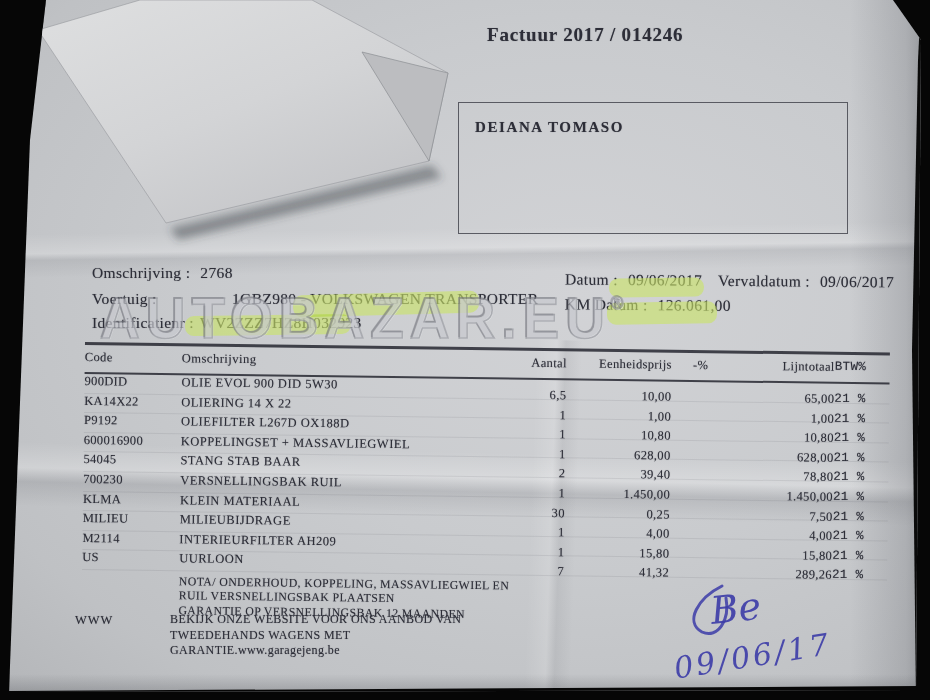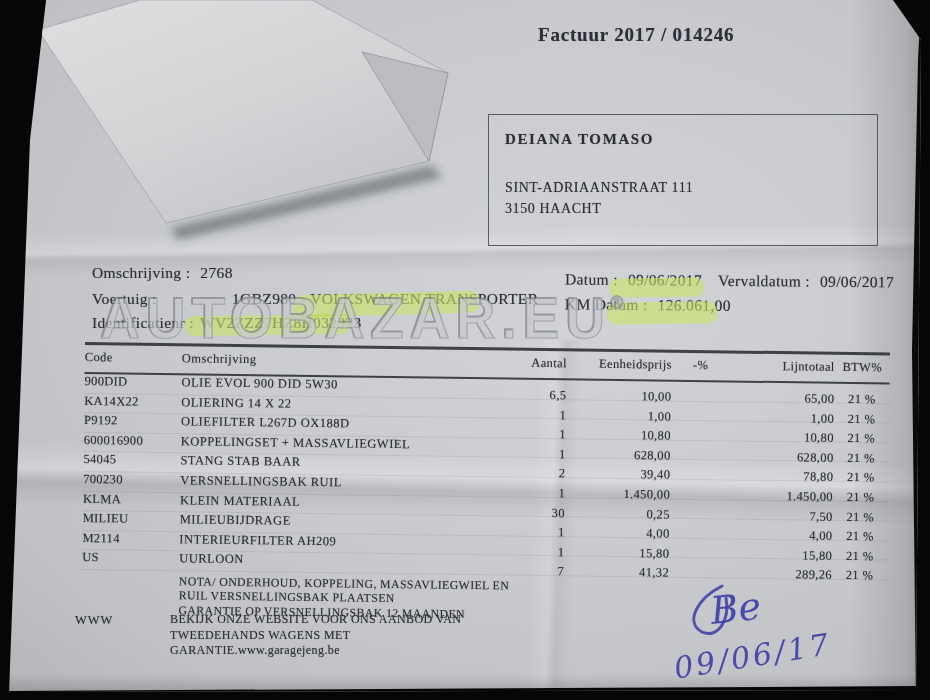--- a/index.html
+++ b/index.html
@@ -18,23 +18,23 @@
   #crease2{left:0;top:452px;width:930px;height:64px;transform:rotate(1.3deg);
     background:linear-gradient(180deg,transparent,rgba(255,255,255,.25) 40%,rgba(90,92,99,.16) 62%,transparent);}
   #crease3{left:530px;top:340px;width:46px;height:360px;transform:rotate(2deg);
     background:linear-gradient(90deg,transparent,rgba(255,255,255,.14) 45%,rgba(100,102,108,.10) 65%,transparent);}
   #right-shade{position:absolute;top:0;right:0;width:80px;height:700px;
     background:linear-gradient(90deg,transparent,rgba(110,112,118,.28) 70%,rgba(80,82,88,.45));}
   #bottom-shade{position:absolute;left:0;bottom:0;width:930px;height:26px;
     background:linear-gradient(180deg,transparent,rgba(60,62,68,.35));}
   
   .ink{color:#2d2e38;text-shadow:0 0 1px rgba(45,46,56,.45);letter-spacing:.35px;}
-  #title{position:absolute;left:538px;top:24px;font-size:19px;font-weight:bold;letter-spacing:.8px;}
-  #addr-box{position:absolute;left:458px;top:114px;width:388px;height:130px;
-    border:1.5px solid rgba(60,61,70,.8);margin-left:30px;}
+  #title{position:absolute;left:487px;top:24px;font-size:19px;font-weight:bold;letter-spacing:.8px;}
+  #addr-box{position:absolute;left:458px;top:102px;width:388px;height:130px;
+    border:1.5px solid rgba(60,61,70,.8);}
   #addr-name{position:absolute;left:16px;top:16px;font-size:15px;font-weight:bold;letter-spacing:1.6px;}
   #addr-lines{position:absolute;left:16px;top:62px;font-size:14px;line-height:21px;letter-spacing:.6px;}
   .meta{font-size:15.5px;}
   #meta-klant{position:absolute;left:92px;top:264px;}
   #meta-voertuig{position:absolute;left:92px;top:290px;font-family:Liberation Serif, serif;}
   #meta-voertuig .val{position:absolute;left:140px;top:0;white-space:nowrap;}
   #meta-ident{position:absolute;left:92px;top:314px;white-space:nowrap;}
   #meta-right{position:absolute;left:565px;top:272px;width:350px;transform:rotate(.5deg);}
   #meta-right .row{white-space:nowrap;}
   #meta-right .row2{margin-top:7px;}
@@ -60,21 +60,21 @@
   .t-row{display:flex;}
   .t-head{border-top:3px solid rgba(38,39,48,.85);border-bottom:2.5px solid rgba(38,39,48,.85);
           padding:5px 0 7px 0;font-size:12.5px;}
   .c{flex:none;}
   .c-code{width:97px;}
   .c-oms{width:325px;letter-spacing:.5px;}
   .c-aantal{width:60px;text-align:right;}
   .c-eenh{width:105px;text-align:right;}
   .c-pct{width:58px;text-align:center;}
   .c-lijn{width:105px;text-align:right;}
-  .c-btw{width:55px;text-align:center;}
+  .c-btw{width:55px;text-align:left;font-family:Liberation Mono, monospace;}
   .t-body .t-row{height:18.6px;border-bottom:1px solid rgba(70,72,82,.10);}
   .t-body .num{transform:translateY(8px);}
   #note{margin:3px 0 0 97px;font-size:11.8px;line-height:14.5px;letter-spacing:.4px;}
   
   #www-label{position:absolute;left:75px;top:613px;font-size:12.5px;letter-spacing:1px;}
   #footer-lines{position:absolute;left:170px;top:612px;font-size:12px;line-height:15.5px;letter-spacing:.4px;}
   
   #handwriting{position:absolute;left:650px;top:572px;z-index:7;}
   
   #flap-svg,#edge-svg{position:absolute;inset:0;pointer-events:none;}
@@ -100,24 +100,20 @@
       <div class="hl" id="hl-datum"></div>
       <div class="hl" id="hl-km"></div>
     </div>
 
     <div class="layer" id="content">
 
       <div id="title" class="ink">Factuur 2017 / 014246</div>
 
       <div id="addr-box">
         <div id="addr-name" class="ink">DEIANA  TOMASO</div>
-        <div id="addr-lines" class="ink">
-          <div>SINT-ADRIAANSTRAAT 111</div>
-          <div>3150 HAACHT</div>
-        </div>
       </div>
 
       <div id="meta-klant" class="ink meta">
         <span>Omschrijving :</span><span class="gap"></span><span>2768</span>
       </div>
       <div id="meta-voertuig" class="ink meta">
         <span>Voertuig :</span>
         <span class="val">1GBZ980 - VOLKSWAGEN TRANSPORTER</span>
       </div>
       <div id="meta-ident" class="ink meta">

